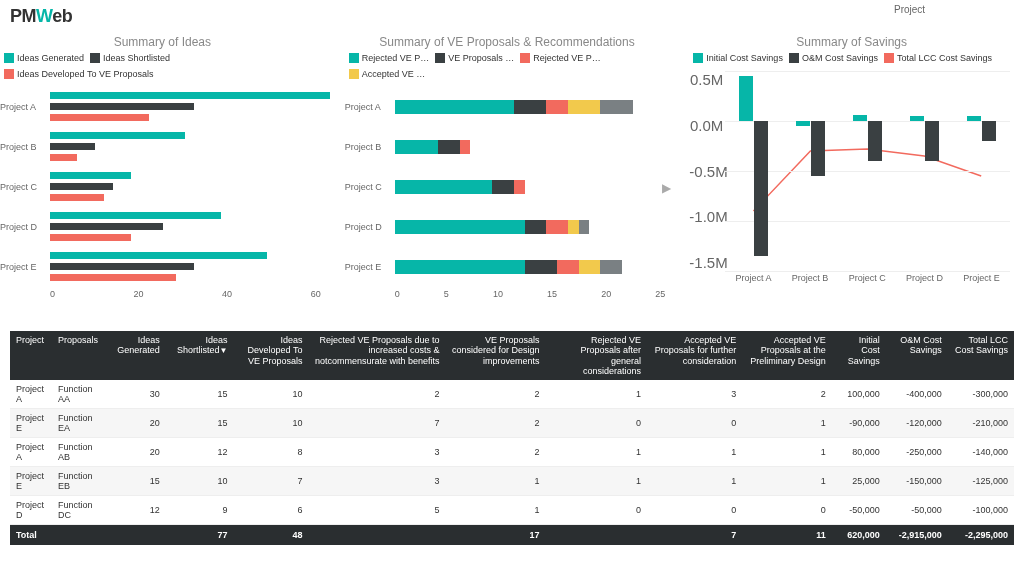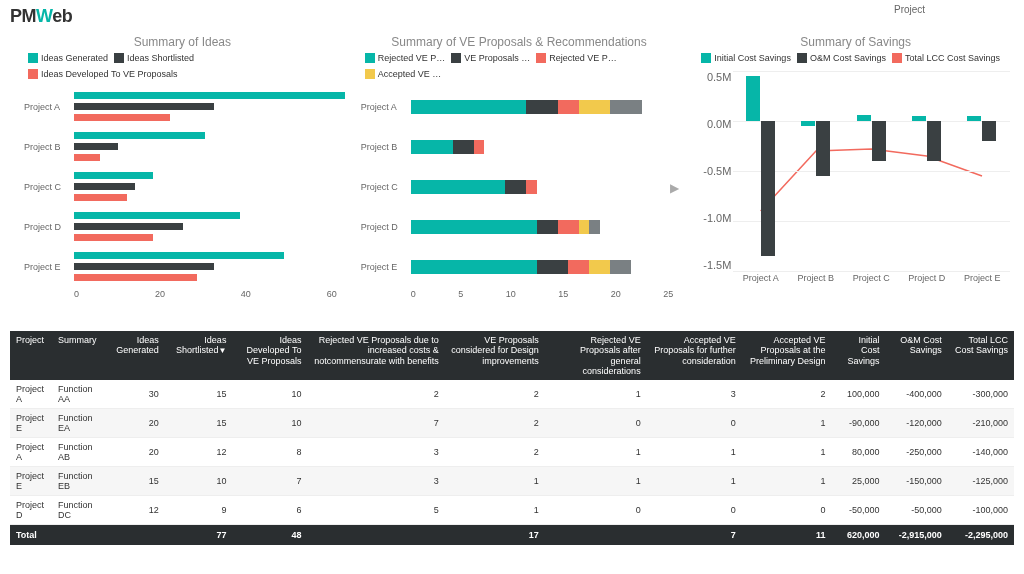--- a/index.html
+++ b/index.html
@@ -3,39 +3,39 @@
 <meta charset="utf-8">
 <style>
 html,body{margin:0;padding:0;font-family:"Segoe UI",Arial,sans-serif;font-size:11px;color:#333;background:#fff;width:1024px;height:574px;overflow:hidden}
 .header{display:flex;align-items:center;padding:6px 25px 0 10px}
 .logo{font-size:18px;font-weight:700;letter-spacing:-.5px}
 .logo .pm{color:#333}.logo .w{color:#06b6a8}.logo .eb{color:#333}
 .title{font-size:18px;font-weight:300;color:#666;margin-left:20px}
 .filter{position:absolute;top:4px;right:10px;width:120px}
 .filter-label{font-size:10px;color:#666}
 .filter-box{border:1px solid #ccc;padding:3px 6px;font-size:11px;display:flex;justify-content:space-between;align-items:center;height:16px}
-.charts{display:flex;gap:20px;padding:4px 10px 0 24px;height:300px}
+.charts{display:flex;gap:20px;padding:4px 10px 0 0;height:300px}
 .chart-card{flex:1;position:relative}
 .chart-title{text-align:center;font-size:12px;color:#888;padding:4px 0 2px}
 .legend{display:flex;gap:6px;flex-wrap:wrap;padding:2px 4px;font-size:9px}
 .legend-item{display:flex;align-items:center;gap:3px;white-space:nowrap}
 .sw{width:10px;height:10px;display:inline-block}
 .teal{background:#06b6a8}.dark{background:#3a4042}.red{background:#f26a5e}.yellow{background:#f2c94c}
 .plot{position:relative;height:220px;margin:6px 0 0 0}
 .ylabels{position:absolute;left:0;top:0;bottom:20px;width:48px;display:flex;flex-direction:column;justify-content:space-around;font-size:9px;color:#666}
 .bars-area{position:absolute;left:50px;right:4px;top:0;bottom:20px}
 .hbar-row{position:relative;height:20%;}
 .hbar{position:absolute;height:7px}
 .hbar.b1{top:12%}.hbar.b2{top:40%}.hbar.b3{top:68%}
 .stack-row{position:relative;height:20%}
 .stackbar{position:absolute;top:32%;height:36%;display:flex}
 .seg{height:100%}
 .xaxis{position:absolute;left:50px;right:4px;bottom:0;height:18px;display:flex;justify-content:space-between;font-size:9px;color:#666}
 .combo-area{position:absolute;left:36px;right:4px;top:0;bottom:20px}
-.combo-ylabels{position:absolute;left:0;top:0;bottom:20px;width:34px;display:flex;flex-direction:column;justify-content:space-between;font-size:11px;color:#666;text-align:right}
+.combo-ylabels{position:absolute;left:0;top:0;bottom:20px;width:34px;display:flex;flex-direction:column;justify-content:space-between;font-size:15px;color:#666;text-align:right}
 .colgroup{position:absolute;bottom:0;top:0;display:flex;align-items:flex-end;gap:1px}
 .col{width:14px}
 .line-svg{position:absolute;left:0;top:0;width:100%;height:100%;pointer-events:none}
 .grid-line{position:absolute;left:0;right:0;border-top:1px solid #eee}
 .combo-xaxis{position:absolute;left:36px;right:4px;bottom:0;height:18px;display:flex;justify-content:space-around;font-size:9px;color:#666}
 .table-wrap{overflow:hidden;margin:0 10px}
 table{width:100%;border-collapse:collapse;font-size:9px}
 thead th{background:#2a2e30;color:#fff;font-weight:400;text-align:left;padding:4px 6px;vertical-align:top;font-size:9px;line-height:1.15}
 thead th.num{text-align:right}
 tbody td{padding:4px 6px;border-bottom:1px solid #eee}
@@ -267,21 +267,21 @@
         </div>
     </div>
   </div>
 </div>
 
 <div class="table-wrap">
   <table>
     <thead>
         <tr id="thead-row">
           <th>Project</th>
-          <th>Summary</th>
+          <th>Proposals</th>
           <th class="num">Ideas Generated</th>
           <th class="num">Ideas Shortlisted<span class="sort-ic">▼</span></th>
           <th class="num">Ideas Developed To VE Proposals</th>
           <th class="num">Rejected VE Proposals due to increased costs &amp; notcommensurate with benefits</th>
           <th class="num">VE Proposals considered for Design improvements</th>
           <th class="num">Rejected VE Proposals after general considerations</th>
           <th class="num">Accepted VE Proposals for further consideration</th>
           <th class="num">Accepted VE Proposals at the Preliminary Design</th>
           <th class="num">Initial Cost Savings</th>
           <th class="num">O&amp;M Cost Savings</th>

